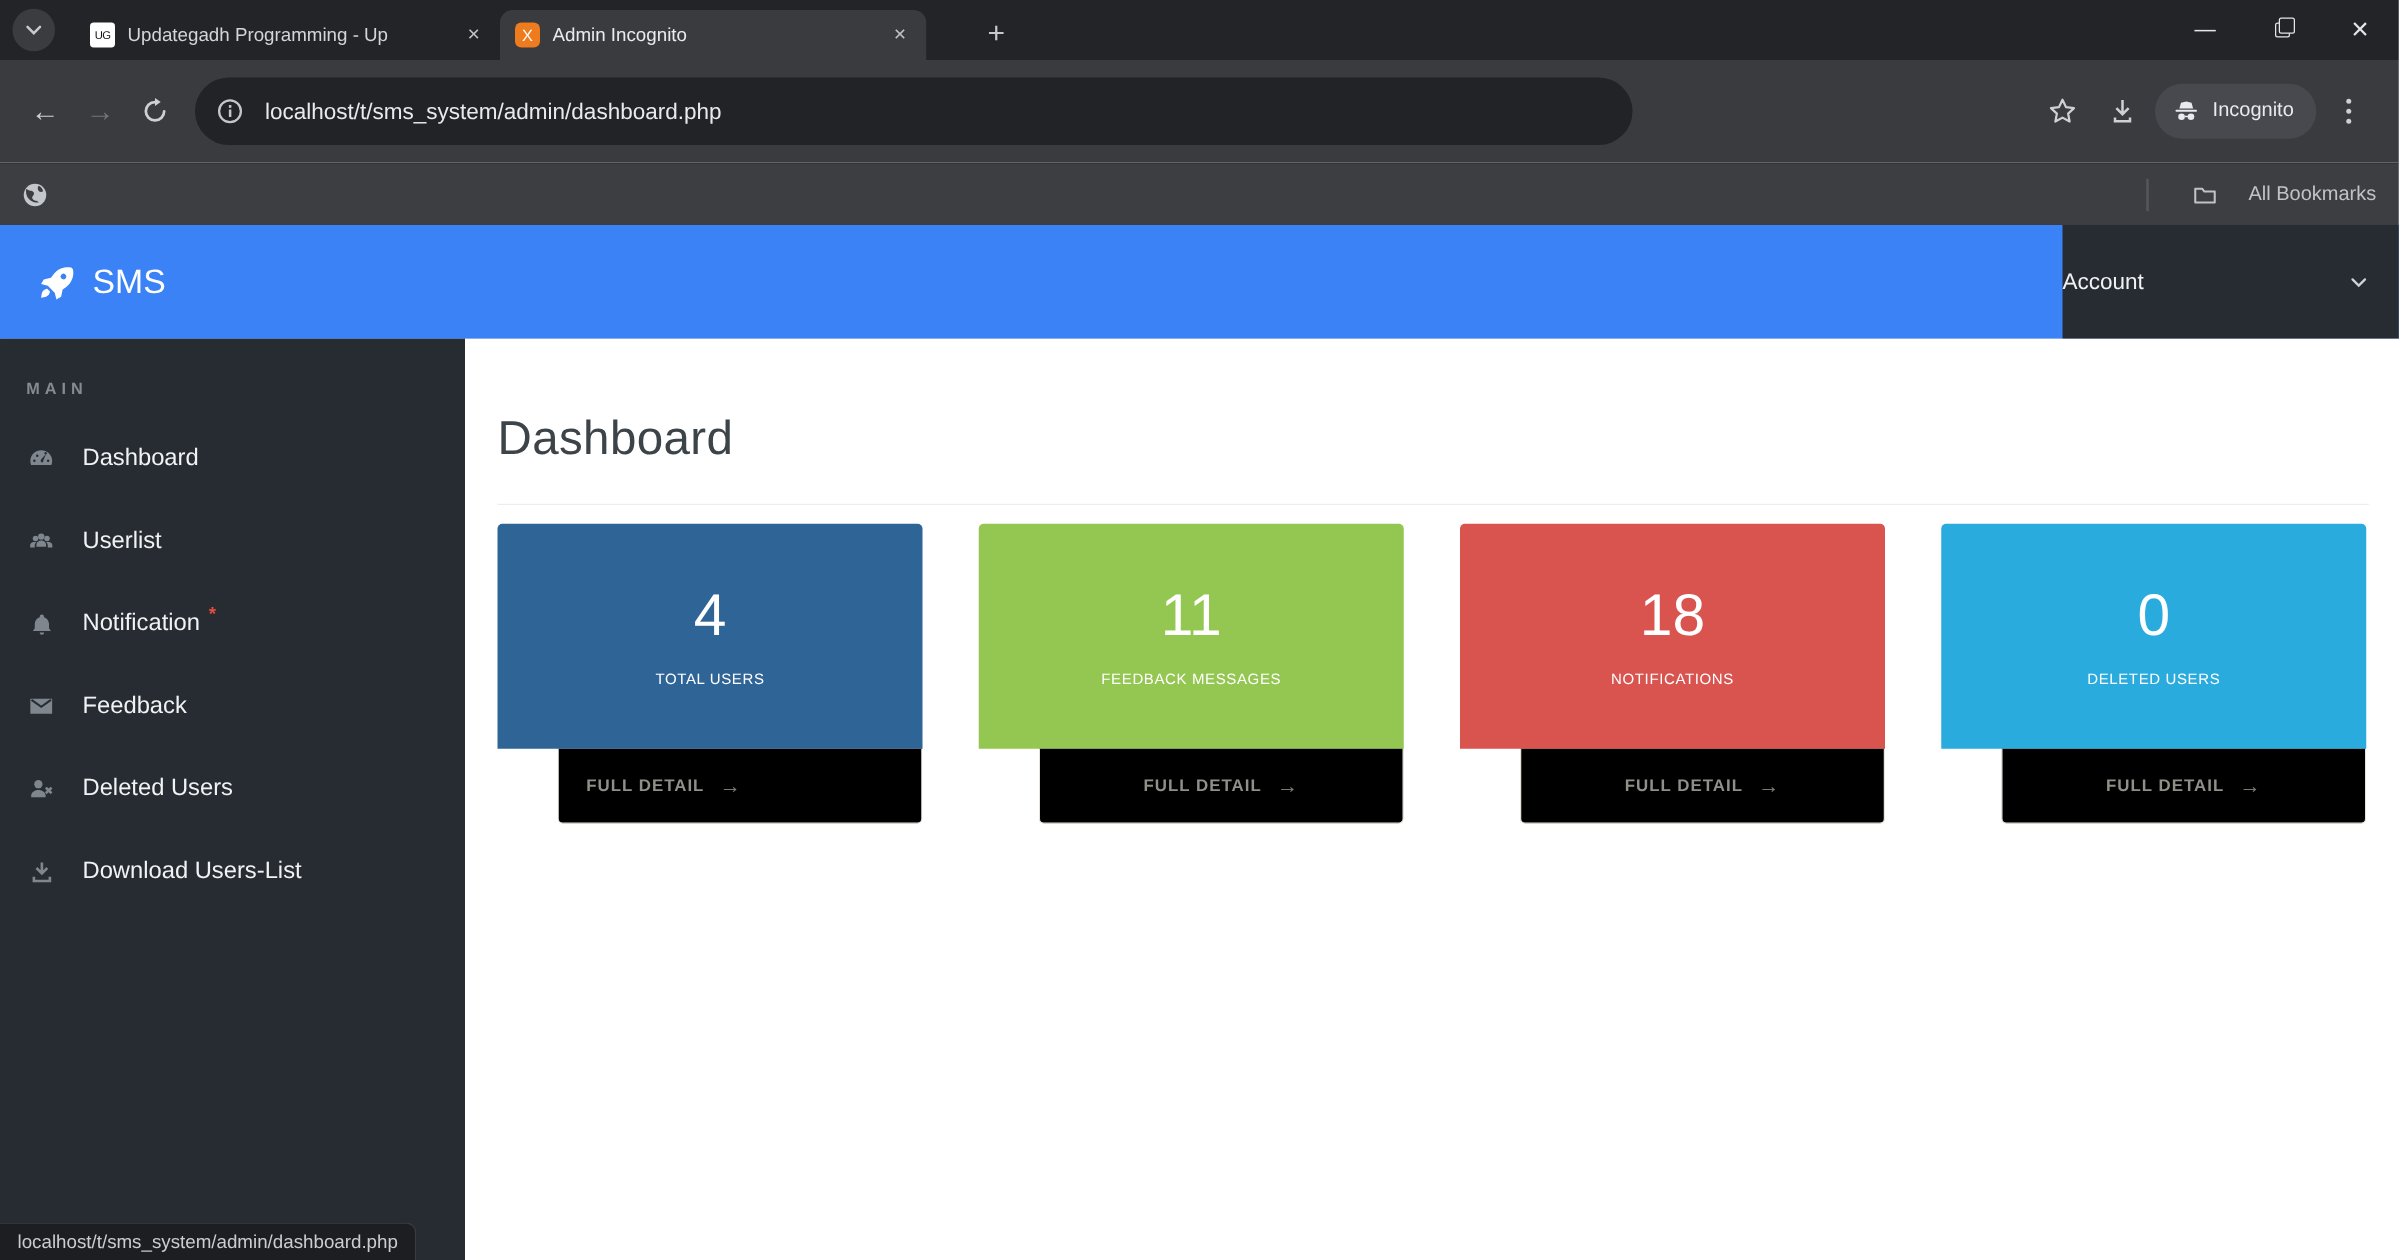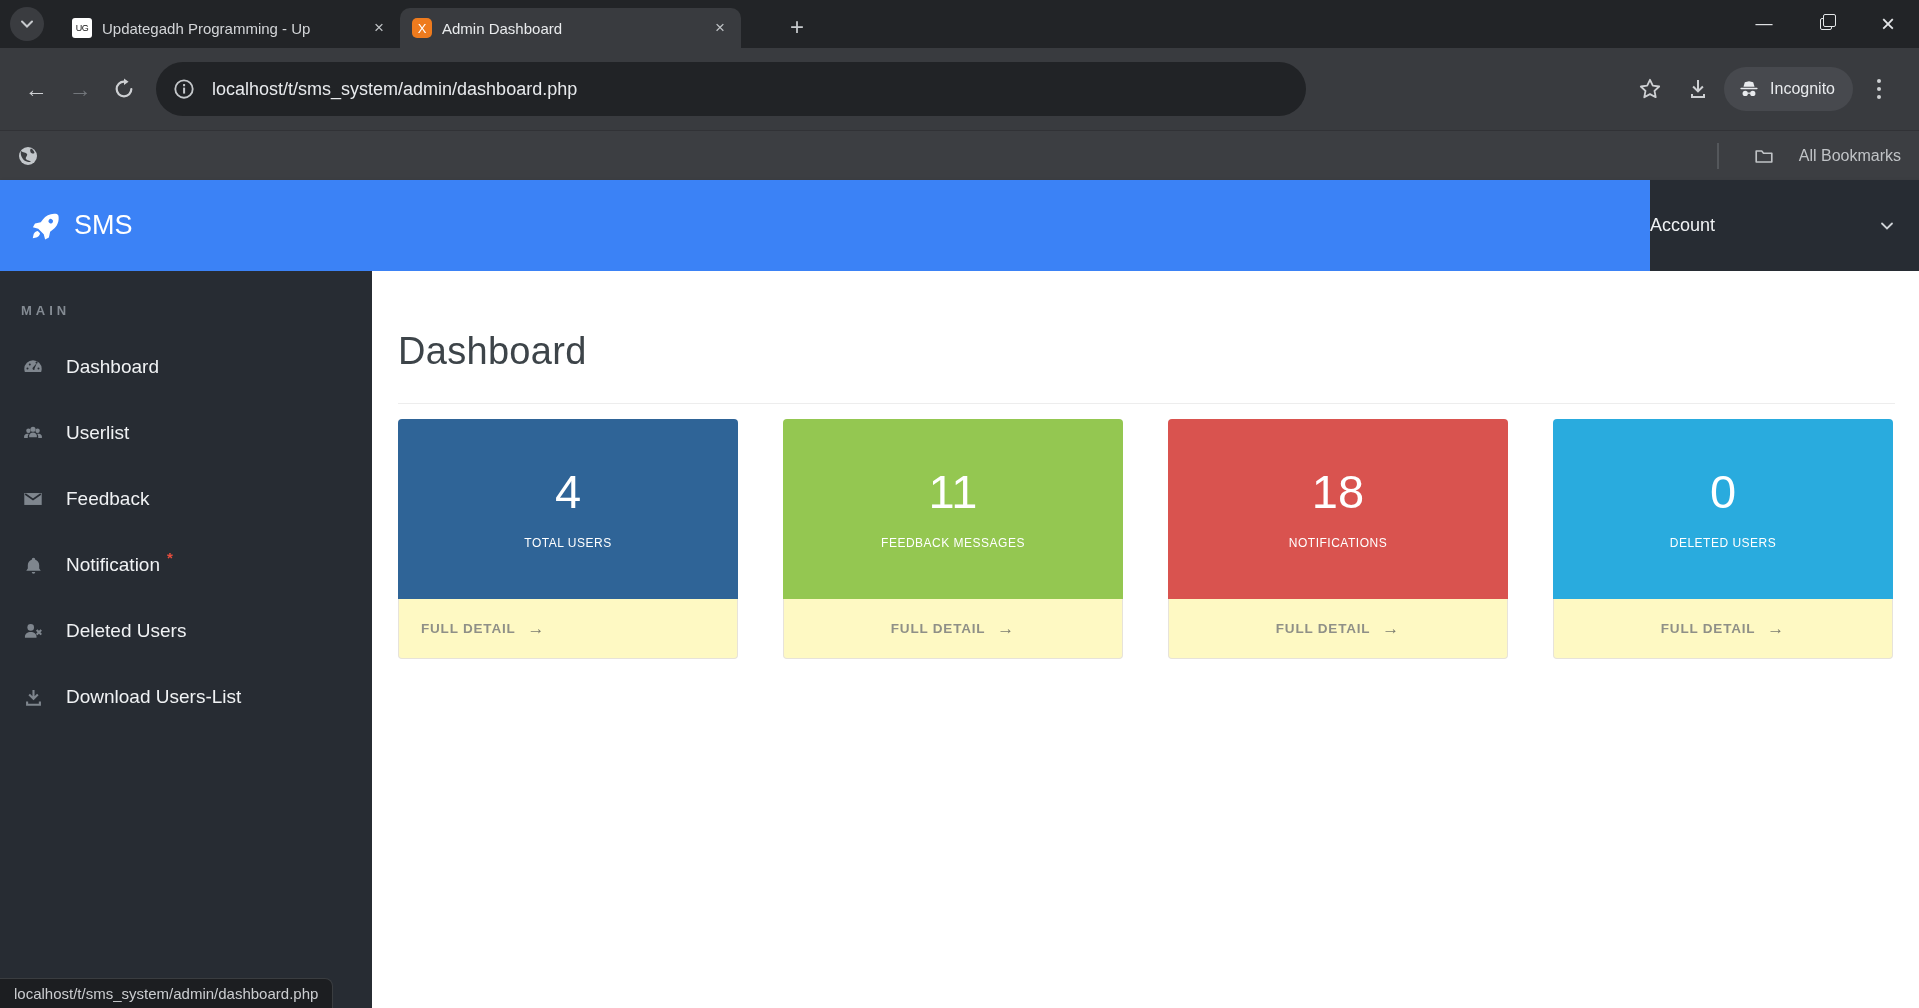--- a/index.html
+++ b/index.html
@@ -85,23 +85,23 @@
   .content { position:absolute; top:271px; left:372px; width:1547px; height:737px;
     background:#ffffff; padding:59px 24px 0 26px; }
   .page-title { font-size:38px; font-weight:400; color:#3d4449; letter-spacing:.3px; }
   .title-rule { border:none; border-top:1px solid #ededed; margin:30px 0 0 0; }
   .cards { display:flex; gap:45px; margin-top:15px; }
   .card { width:340px; border-radius:4px; }
   .card-top { height:180px; border-radius:4px 4px 0 0; color:#ffffff; display:flex;
     flex-direction:column; align-items:center; justify-content:center; }
   .card-value { font-size:47px; line-height:1; margin-bottom:21px; font-weight:400; }
   .card-label { font-size:12px; letter-spacing:.5px; }
-  .card-footer { height:60px; background:#fef9c3; border:1px solid #e7e3da; border-top:none;
+  .card-footer { height:60px; background:#000000; border:1px solid #e7e3da; border-top:none;
     border-radius:0 0 4px 4px; display:flex; align-items:center; padding:0 22px;
-    color:#8f9087; font-size:13.5px; font-weight:bold; letter-spacing:.8px; cursor:pointer; }
+    color:#8f9087; font-size:13.5px; font-weight:bold; letter-spacing:.8px; cursor:pointer;margin-left:48px; }
   .card-footer.center { justify-content:center; }
   .card-footer .fd-arrow { margin-left:12px; color:#7b7c70; font-size:17px; font-weight:bold; }
 
   .status-tooltip { position:absolute; left:0; bottom:0; height:30px;
     background:#1c1e21; border-top:1px solid #3a3d40; border-right:1px solid #3a3d40;
     border-top-right-radius:8px; display:flex; align-items:center; padding:0 14px;
     color:#cbcdd0; font-size:15px; z-index:5; }
 
   svg { display:block; }
 </style>
@@ -114,21 +114,21 @@
         <path d="M2 4.5l5 5 5-5" fill="none" stroke="#c7cacd" stroke-width="2" stroke-linecap="round"></path>
       </svg>
   </div>
   <div class="tab inactive">
     <span class="favicon ug">UG</span>
     <span class="tab-title">Updategadh Programming - Up</span>
     <span class="tab-close">×</span>
   </div>
   <div class="tab active">
     <span class="favicon xampp">X</span>
-    <span class="tab-title">Admin Dashboard</span>
+    <span class="tab-title">Admin Incognito</span>
     <span class="tab-close">×</span>
   </div>
   <div class="new-tab-btn">+</div>
   <div class="win-controls">
     <div class="win-btn">—</div>
     <div class="win-btn">
         <span class="restore-glyph"></span>
       </div>
     <div class="win-btn" style="font-size:24px;">×</div>
   </div>
@@ -237,37 +237,37 @@
           <path d="M12 10.8c2.3 0 4.2 1.5 4.2 3.4v2H7.8v-2c0-1.9 1.9-3.4 4.2-3.4z"></path>
           <path d="M5.6 12.2c-1.9.2-3.3 1.4-3.3 2.9v1.7h4v-1.6c0-1.1.5-2.1 1.3-2.9-.6-.1-1.3-.2-2-.1zM18.4 12.2c1.9.2 3.3 1.4 3.3 2.9v1.7h-4v-1.6c0-1.1-.5-2.1-1.3-2.9.6-.1 1.3-.2 2-.1z"></path>
         </svg>
     </span>
     <span>Userlist</span>
   </div>
 
 
   <div class="side-item">
     <span class="s-icon">
+      <svg width="21" height="21" viewBox="0 0 24 24" fill="currentColor">
+          <path d="M12 3a2 2 0 012 2v.4c2.6.8 4.5 3.2 4.5 6.1v4l1.8 2.5H3.7L5.5 15.5v-4c0-2.9 1.9-5.3 4.5-6.1V5a2 2 0 012-2z"></path>
+          <path d="M10 19.5a2 2 0 004 0z"></path>
+        </svg>
+    </span>
+    <span>Notification</span>
+    <span class="side-badge">*</span>
+  </div>
+
+  <div class="side-item">
+    <span class="s-icon">
       <svg width="22" height="22" viewBox="0 0 24 24" fill="currentColor">
           <path d="M2.5 5.5h19v13h-19z"></path>
           <path d="M3.5 6.5l8.5 6 8.5-6" fill="none" stroke="#272c33" stroke-width="1.8"></path>
         </svg>
     </span>
     <span>Feedback</span>
-  </div>
-
-  <div class="side-item">
-    <span class="s-icon">
-      <svg width="21" height="21" viewBox="0 0 24 24" fill="currentColor">
-          <path d="M12 3a2 2 0 012 2v.4c2.6.8 4.5 3.2 4.5 6.1v4l1.8 2.5H3.7L5.5 15.5v-4c0-2.9 1.9-5.3 4.5-6.1V5a2 2 0 012-2z"></path>
-          <path d="M10 19.5a2 2 0 004 0z"></path>
-        </svg>
-    </span>
-    <span>Notification</span>
-    <span class="side-badge">*</span>
   </div>
 
   <div class="side-item">
     <span class="s-icon">
       <svg width="23" height="23" viewBox="0 0 24 24" fill="currentColor">
           <circle cx="9.5" cy="7.5" r="3.6"></circle>
           <path d="M9.5 12.5c3.6 0 6.3 2.2 6.3 4.9v1.4H3.2v-1.4c0-2.7 2.7-4.9 6.3-4.9z"></path>
           <path d="M15.2 11.2l1.6-1.6 1.7 1.7 1.7-1.7 1.6 1.6-1.7 1.7 1.7 1.7-1.6 1.6-1.7-1.7-1.7 1.7-1.6-1.6 1.7-1.7z"></path>
         </svg>
     </span>

